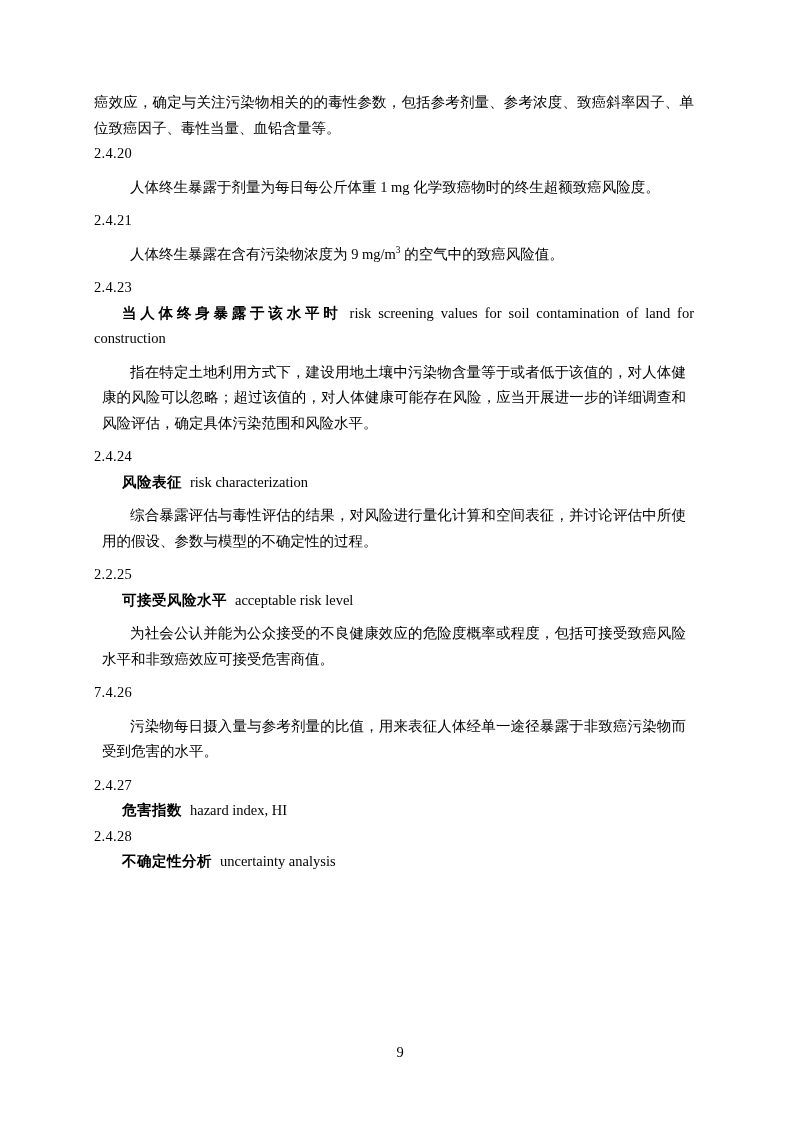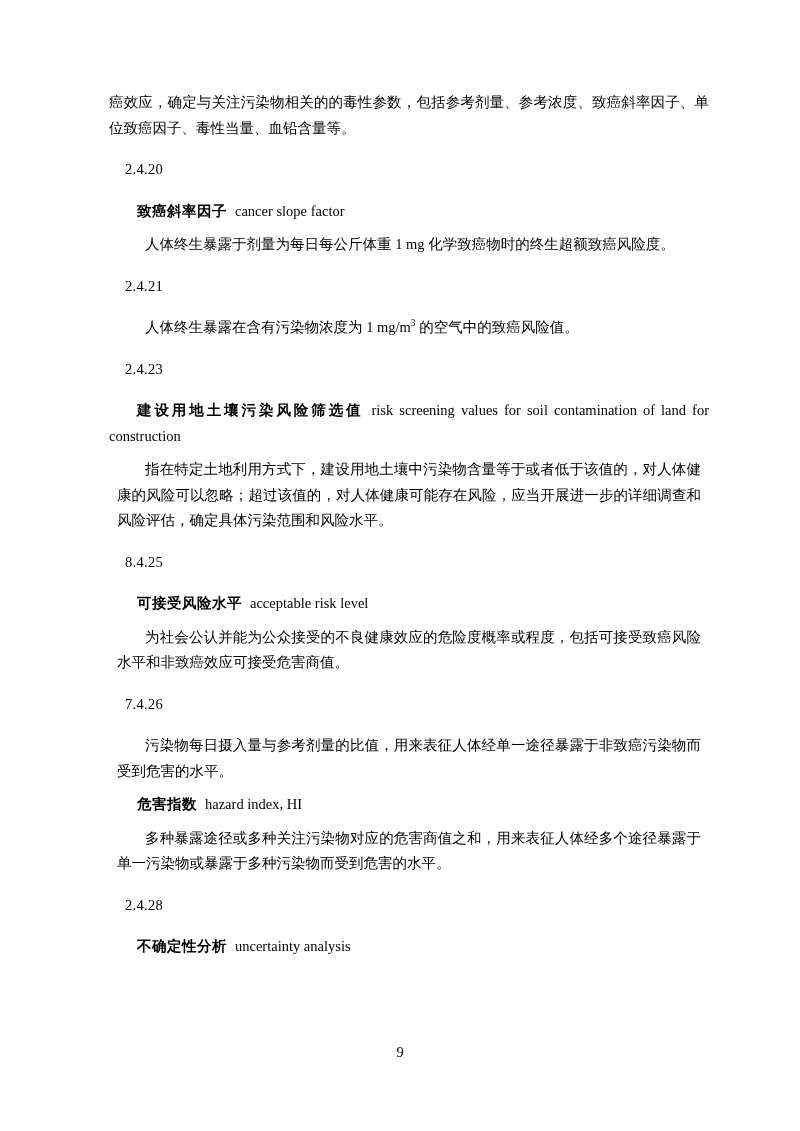--- a/index.html
+++ b/index.html
@@ -14,34 +14,34 @@
     background: #ffffff;
     overflow: hidden;
     font-family: "Liberation Serif", "DejaVu Serif", serif;
     color: #000000;
     font-size: 14.5px;
     box-sizing: border-box;
   }
   .content {
     position: absolute;
     top: 90px;
-    left: 109px;
+    left: 94px;
     width: 600px;
   }
   .para {
     margin: 0;
     line-height: 25.5px;
     text-align: justify;
     word-break: break-all;
   }
   .intro {
     text-indent: 0;
   }
   .term-id {
-    margin: 16px;
+    margin: 0;
     line-height: 25.5px;
     text-align: left;
     letter-spacing: 0.3px;
   }
   .term-heading {
     margin: 0;
     line-height: 25.5px;
     text-indent: 28px;
     text-align: justify;
     word-break: break-word;
@@ -80,59 +80,63 @@
 </style>
 </head>
 <body>
 
 <div class="page">
   <main class="content">
     <p class="para intro">癌效应，确定与关注污染物相关的的毒性参数，包括参考剂量、参考浓度、致癌斜率因子、单位致癌因子、毒性当量、血铅含量等。</p>
     <div id="terms-container">
   <section class="term">
     <p class="term-id">2.4.20</p>
-    <p class="term-heading">
-      <span class="term-zh">致癌斜率因子</span><span class="term-en">cancer slope factor</span>
-    </p>
     <p class="term-def"><span>人体终生暴露于剂量为每日每公斤体重 1 mg 化学致癌物时的终生超额致癌风险度。</span></p>
   </section>
 
   <section class="term">
     <p class="term-id">2.4.21</p>
-    <p class="term-def"><span>人体终生暴露在含有污染物浓度为 1 mg/m</span><sup>3</sup><span> 的空气中的致癌风险值。</span></p>
+    <p class="term-def"><span>人体终生暴露在含有污染物浓度为 9 mg/m</span><sup>3</sup><span> 的空气中的致癌风险值。</span></p>
   </section>
 
 
   <section class="term">
     <p class="term-id">2.4.23</p>
     <p class="term-heading">
-      <span class="term-zh">建设用地土壤污染风险筛选值</span><span class="term-en">risk screening values for soil contamination of land for construction</span>
+      <span class="term-zh">当人体终身暴露于该水平时</span><span class="term-en">risk screening values for soil contamination of land for construction</span>
     </p>
     <p class="term-def"><span>指在特定土地利用方式下，建设用地土壤中污染物含量等于或者低于该值的，对人体健康的风险可以忽略；超过该值的，对人体健康可能存在风险，应当开展进一步的详细调查和风险评估，确定具体污染范围和风险水平。</span></p>
   </section>
 
+  <section class="term">
+    <p class="term-id">2.4.24</p>
+    <p class="term-heading">
+      <span class="term-zh">风险表征</span><span class="term-en">risk characterization</span>
+    </p>
+    <p class="term-def"><span>综合暴露评估与毒性评估的结果，对风险进行量化计算和空间表征，并讨论评估中所使用的假设、参数与模型的不确定性的过程。</span></p>
+  </section>
 
   <section class="term">
-    <p class="term-id">8.4.25</p>
+    <p class="term-id">2.2.25</p>
     <p class="term-heading">
       <span class="term-zh">可接受风险水平</span><span class="term-en">acceptable risk level</span>
     </p>
     <p class="term-def"><span>为社会公认并能为公众接受的不良健康效应的危险度概率或程度，包括可接受致癌风险水平和非致癌效应可接受危害商值。</span></p>
   </section>
 
   <section class="term">
     <p class="term-id">7.4.26</p>
     <p class="term-def"><span>污染物每日摄入量与参考剂量的比值，用来表征人体经单一途径暴露于非致癌污染物而受到危害的水平。</span></p>
   </section>
 
   <section class="term">
+    <p class="term-id">2.4.27</p>
     <p class="term-heading">
       <span class="term-zh">危害指数</span><span class="term-en">hazard index, HI</span>
     </p>
-    <p class="term-def"><span>多种暴露途径或多种关注污染物对应的危害商值之和，用来表征人体经多个途径暴露于单一污染物或暴露于多种污染物而受到危害的水平。</span></p>
   </section>
 
   <section class="term">
     <p class="term-id">2.4.28</p>
     <p class="term-heading">
       <span class="term-zh">不确定性分析</span><span class="term-en">uncertainty analysis</span>
     </p>
 
   </section>
 </div>

